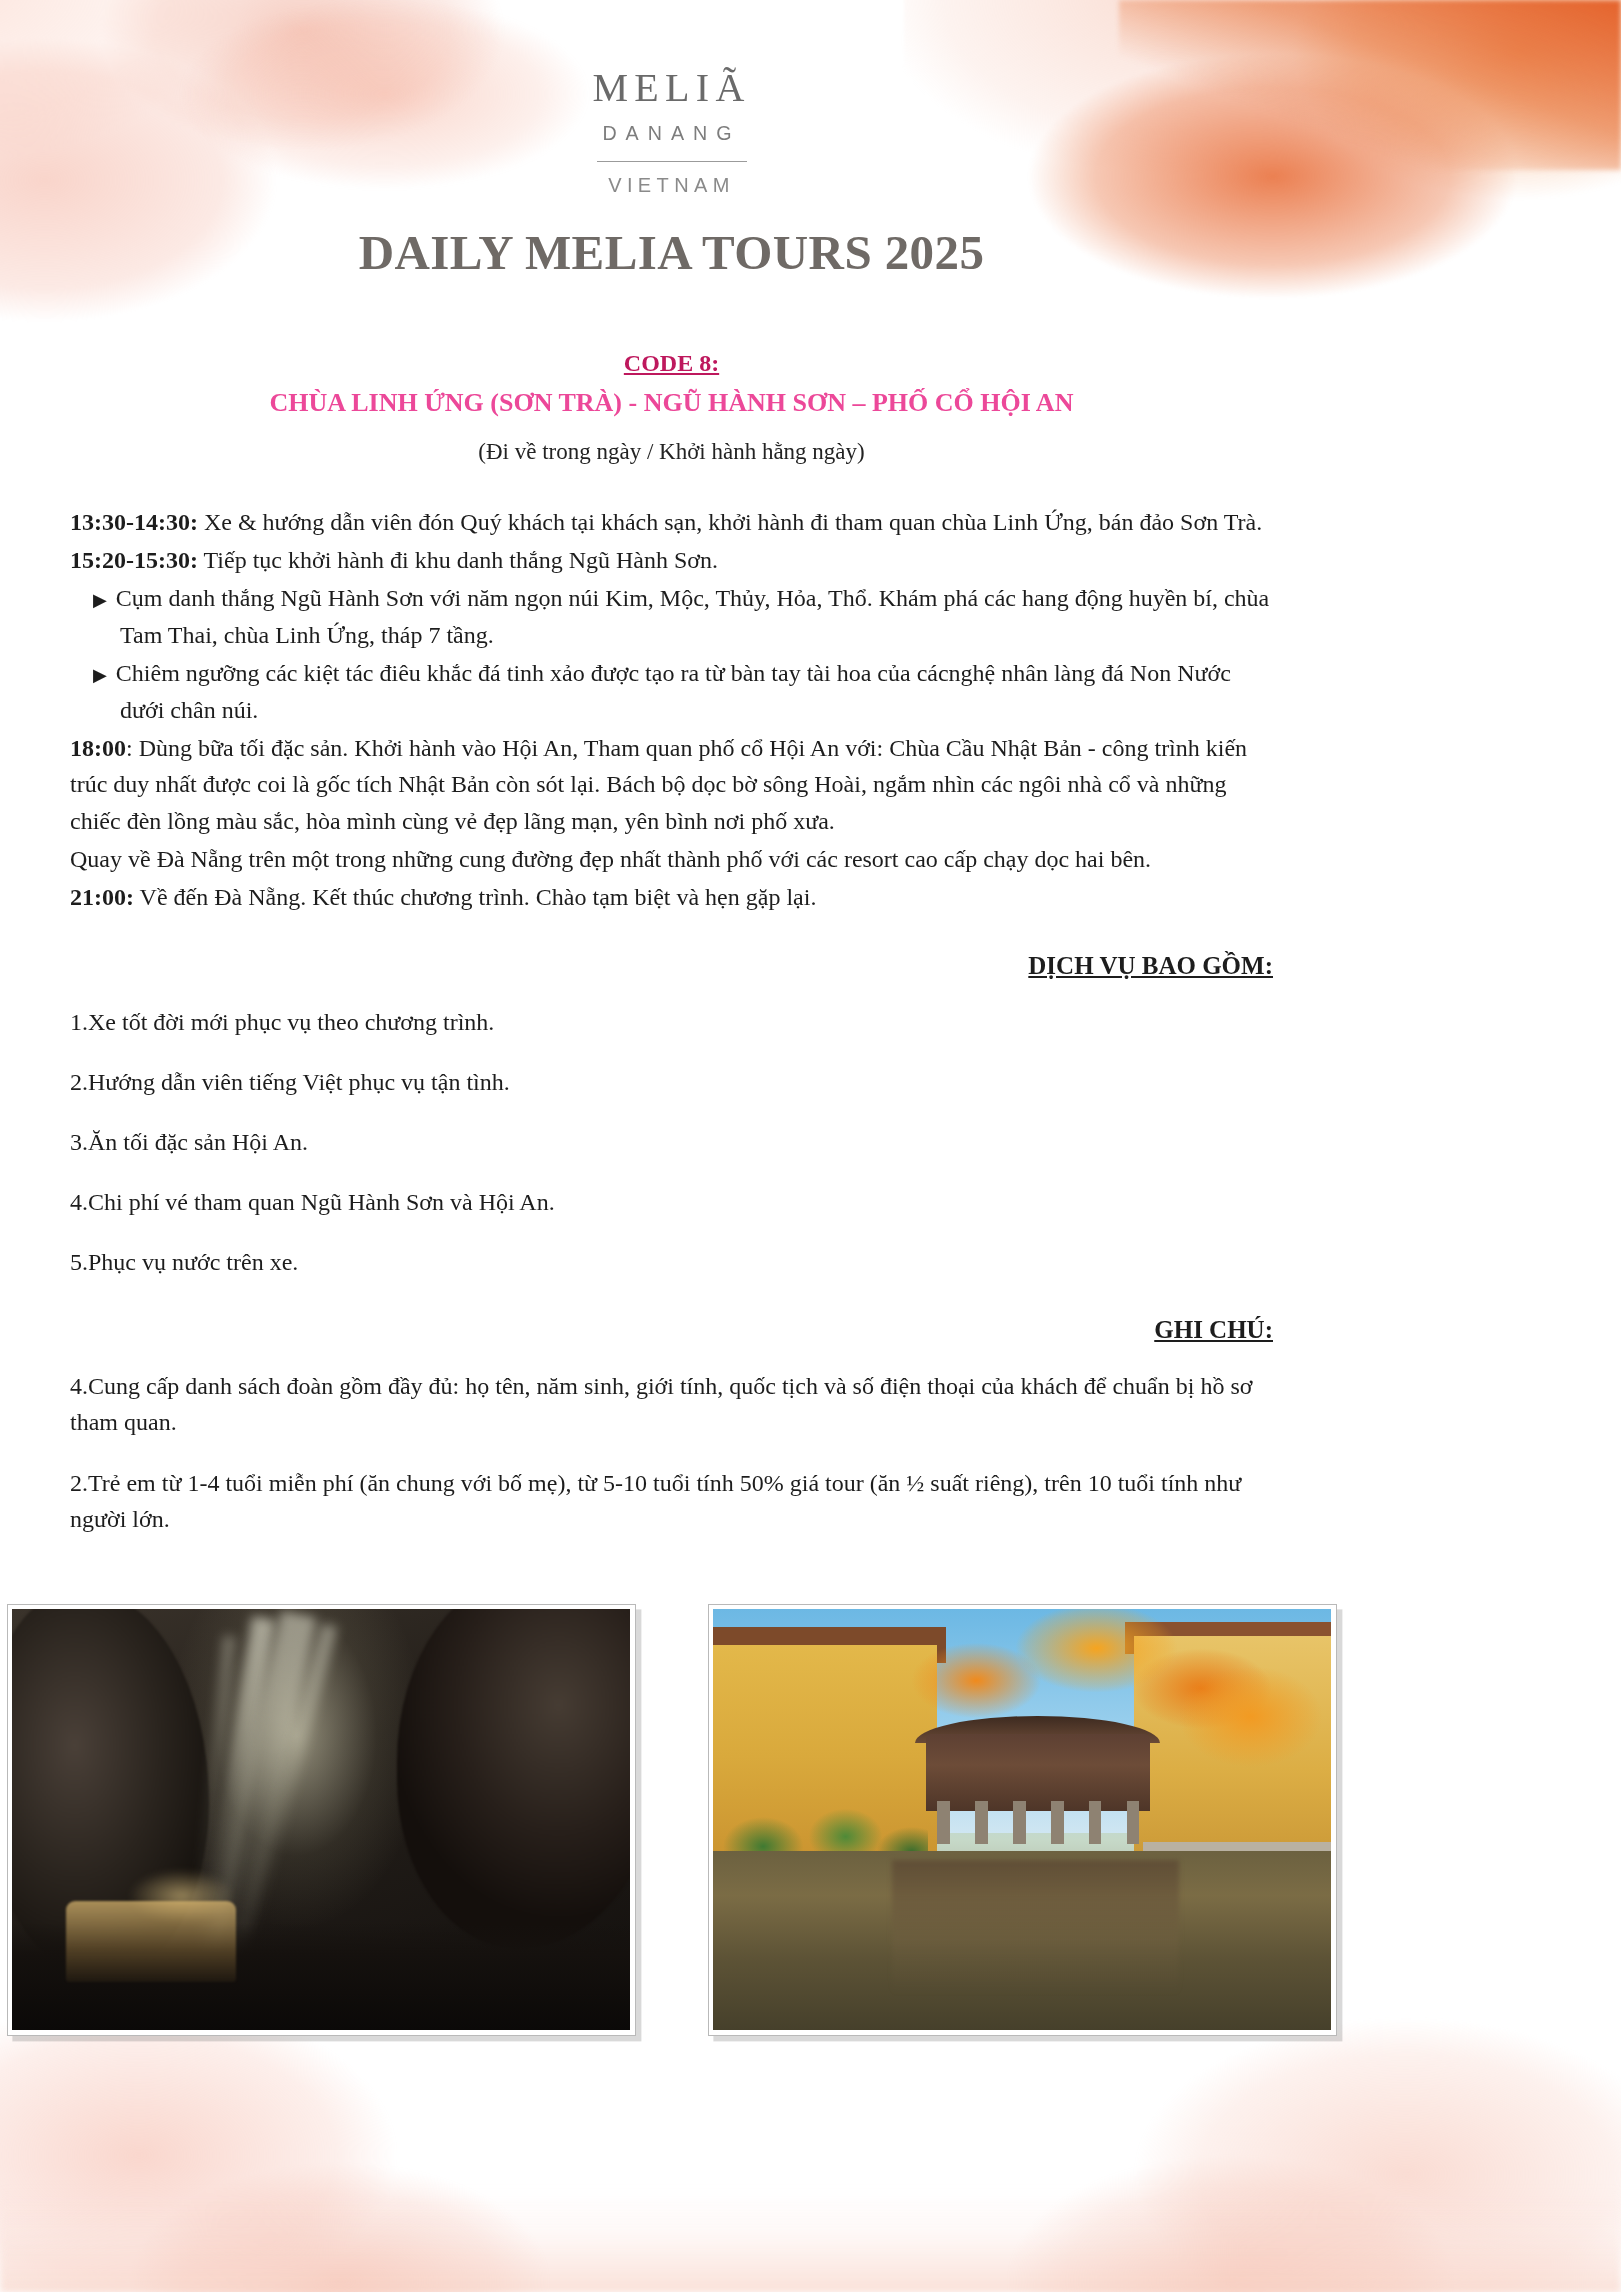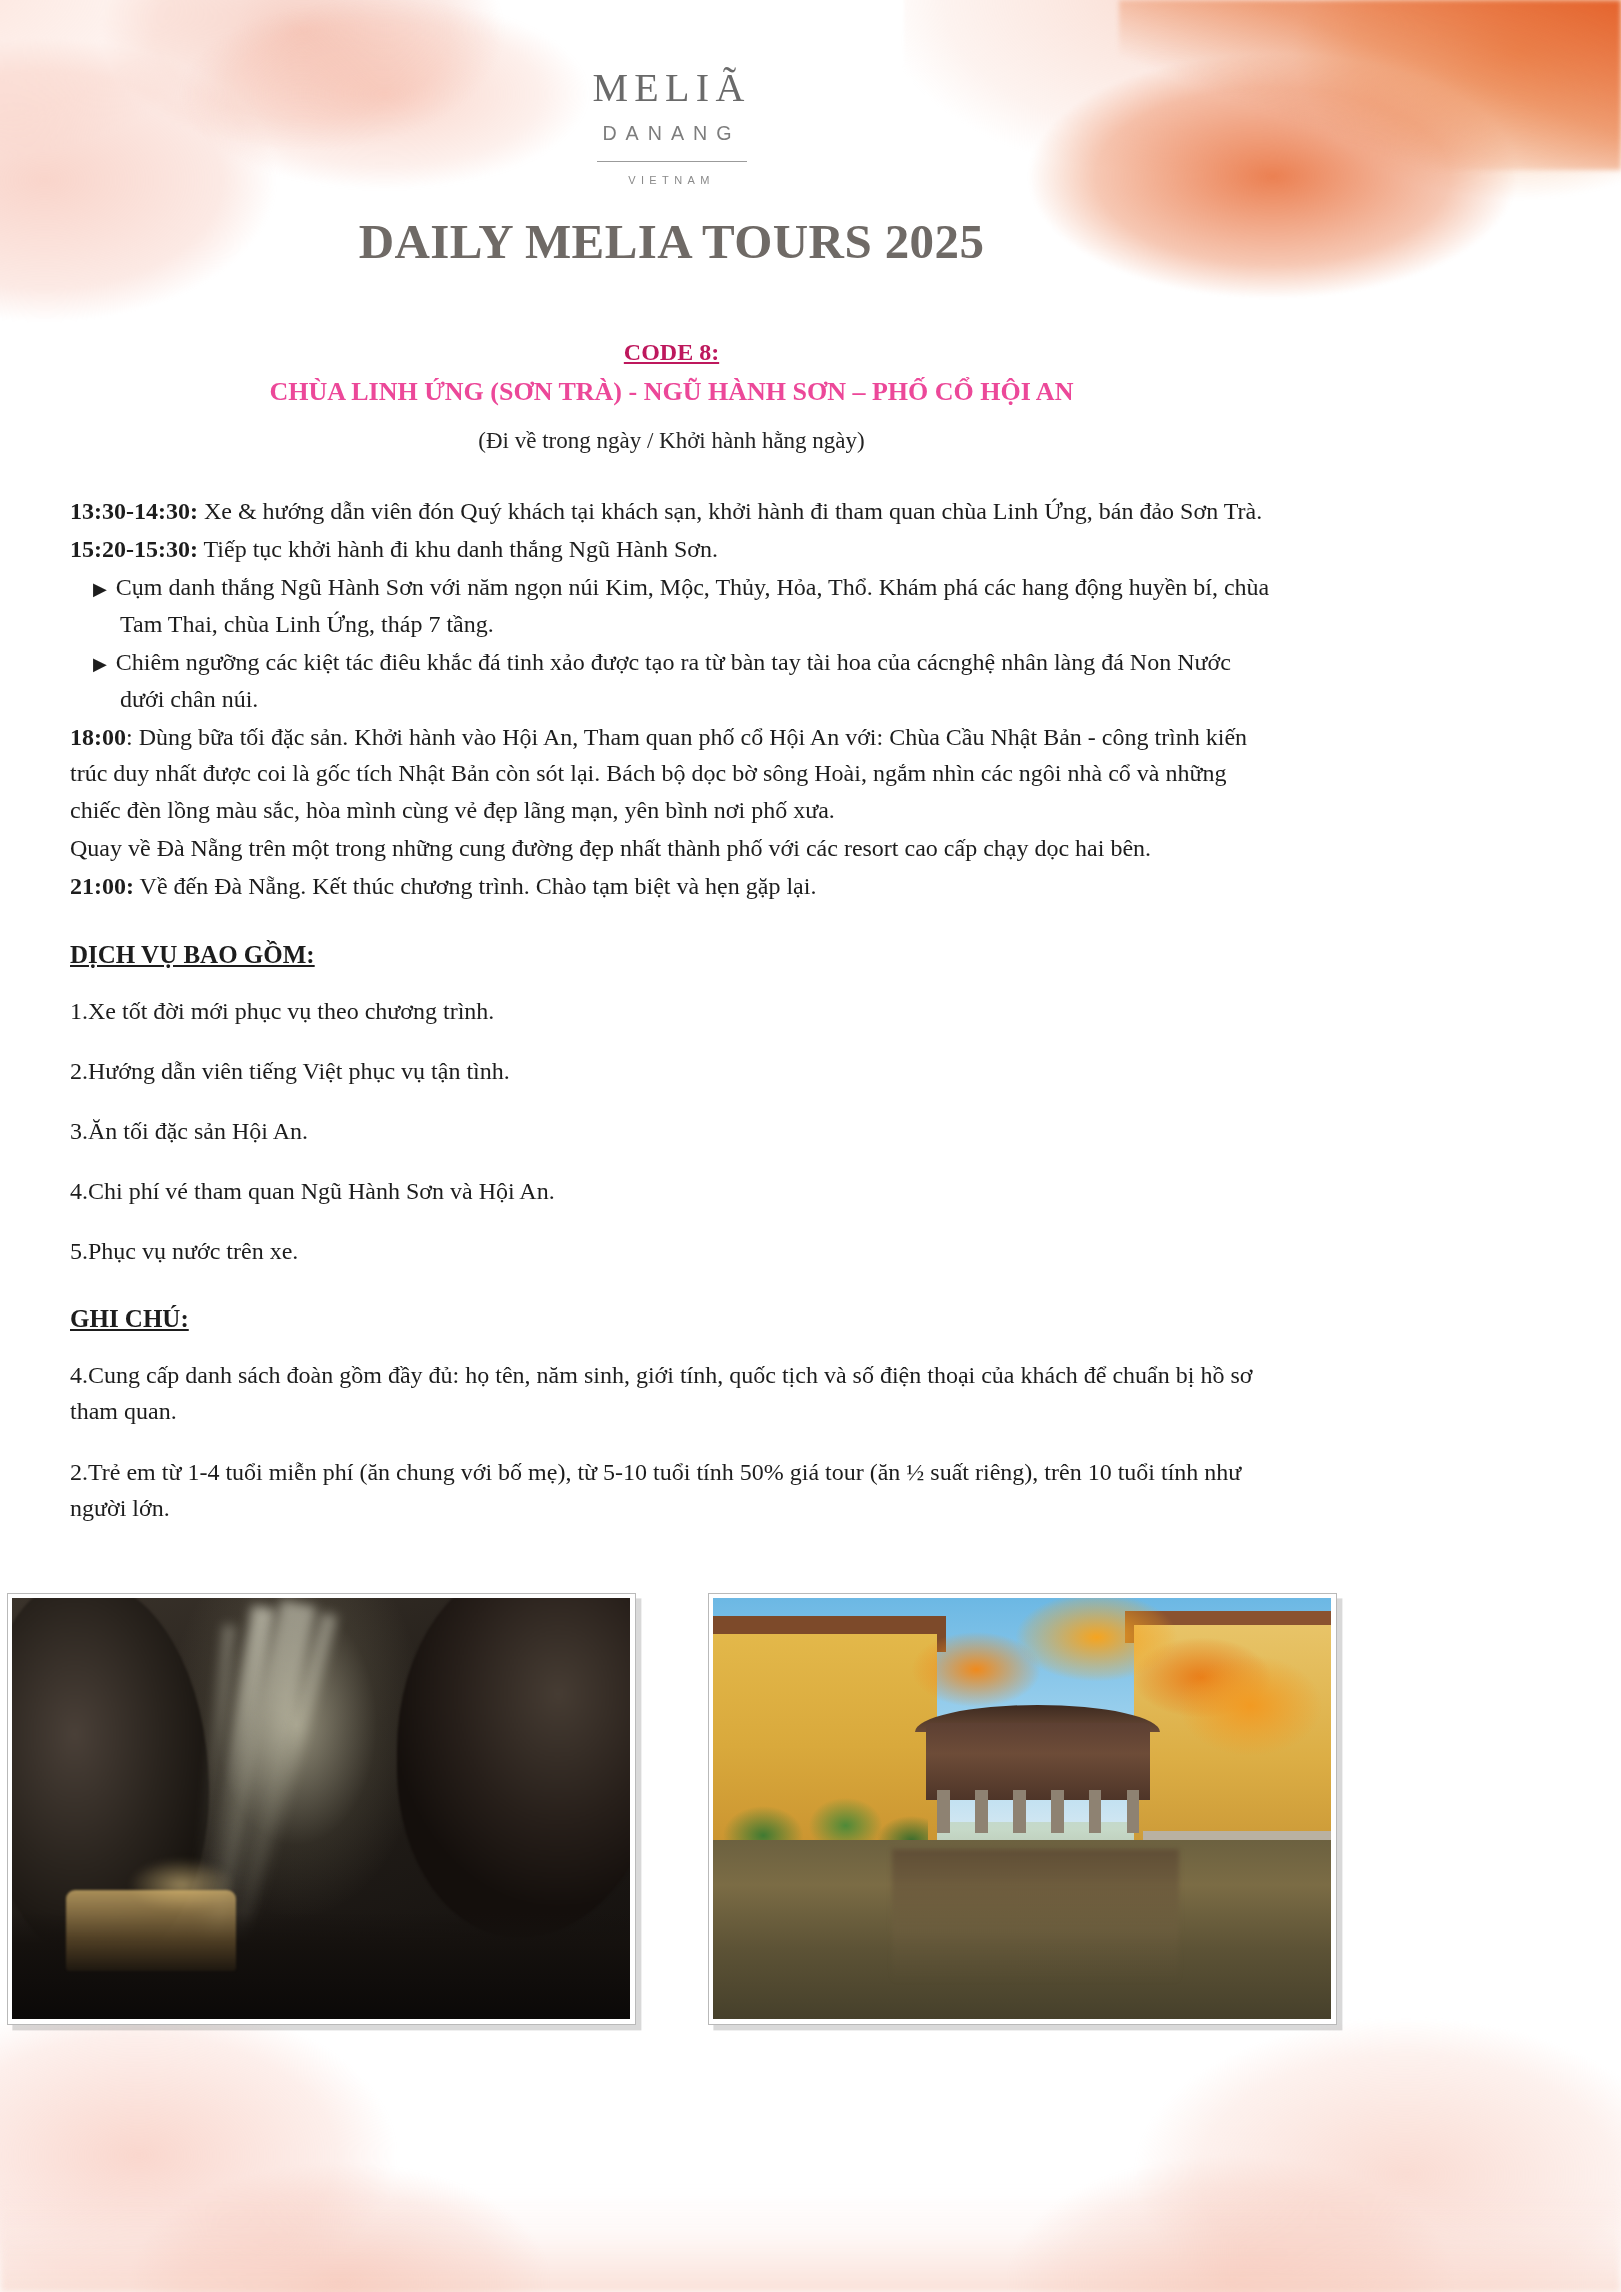--- a/index.html
+++ b/index.html
@@ -104,21 +104,21 @@
     margin-top: 10.7px;
   }
   .logo-rule {
     width: 150px;
     height: 0.9px;
     background: #9b9b9b;
     margin: 16px auto 12.5px auto;
   }
   .logo-vietnam {
     font-family: "Liberation Sans", sans-serif;
-    font-size: 11px;
+    font-size: 20px;
     letter-spacing: 5.4px;
     color: #8a8a8a;
   }
 
   .main-title {
     margin-top: 27px;
     text-align: center;
     font-family: "Liberation Serif", serif;
     font-weight: bold;
     font-size: 49px;
@@ -167,20 +167,21 @@
     vertical-align: middle;
     margin-right: 9px;
   }
 
   .section-head {
     margin-top: 36px;
     font-weight: bold;
     font-size: 25px;
     color: #1d1d1d;
     text-decoration: underline;
+    text-align: right;
   }
   .list-line {
     font-size: 24px;
     line-height: 1.5;
     color: #1d1d1d;
   }
   .note-block {
     margin-top: 9px;
     font-size: 24px;
     line-height: 1.52;

